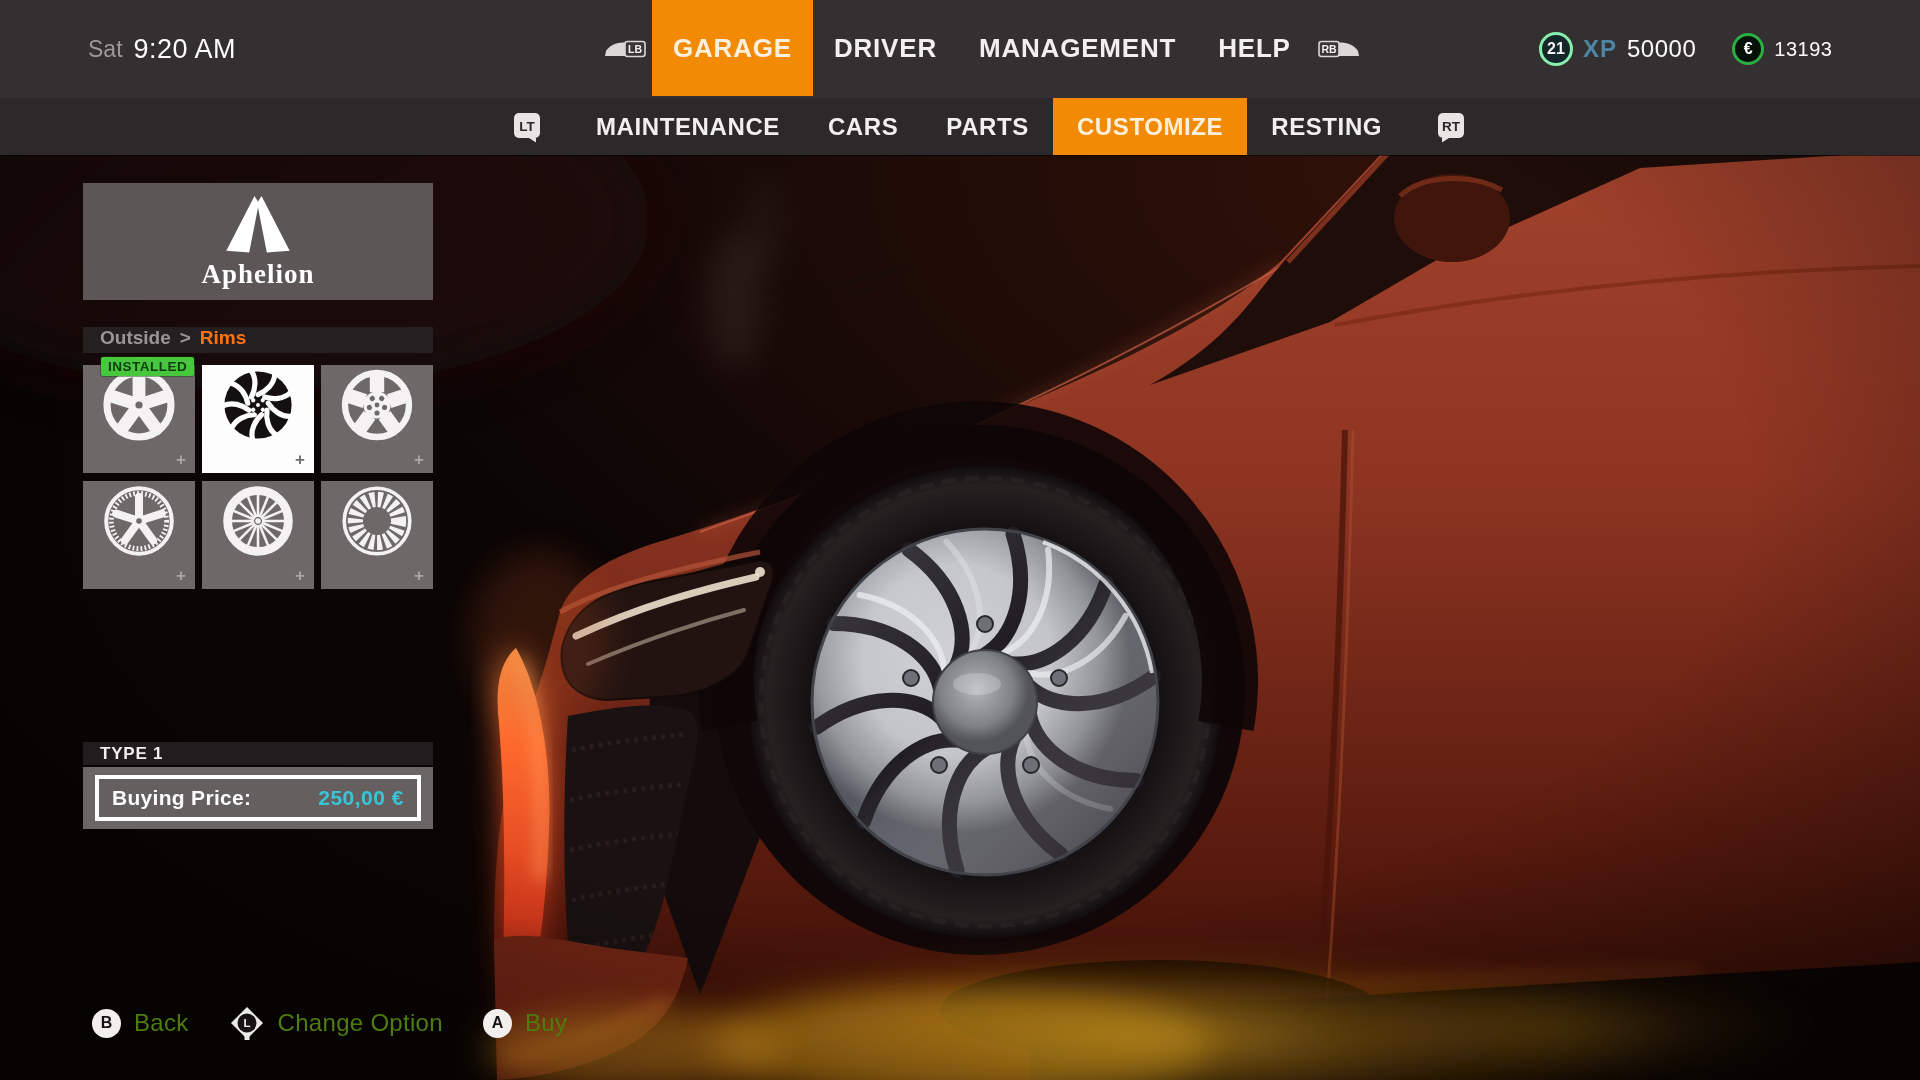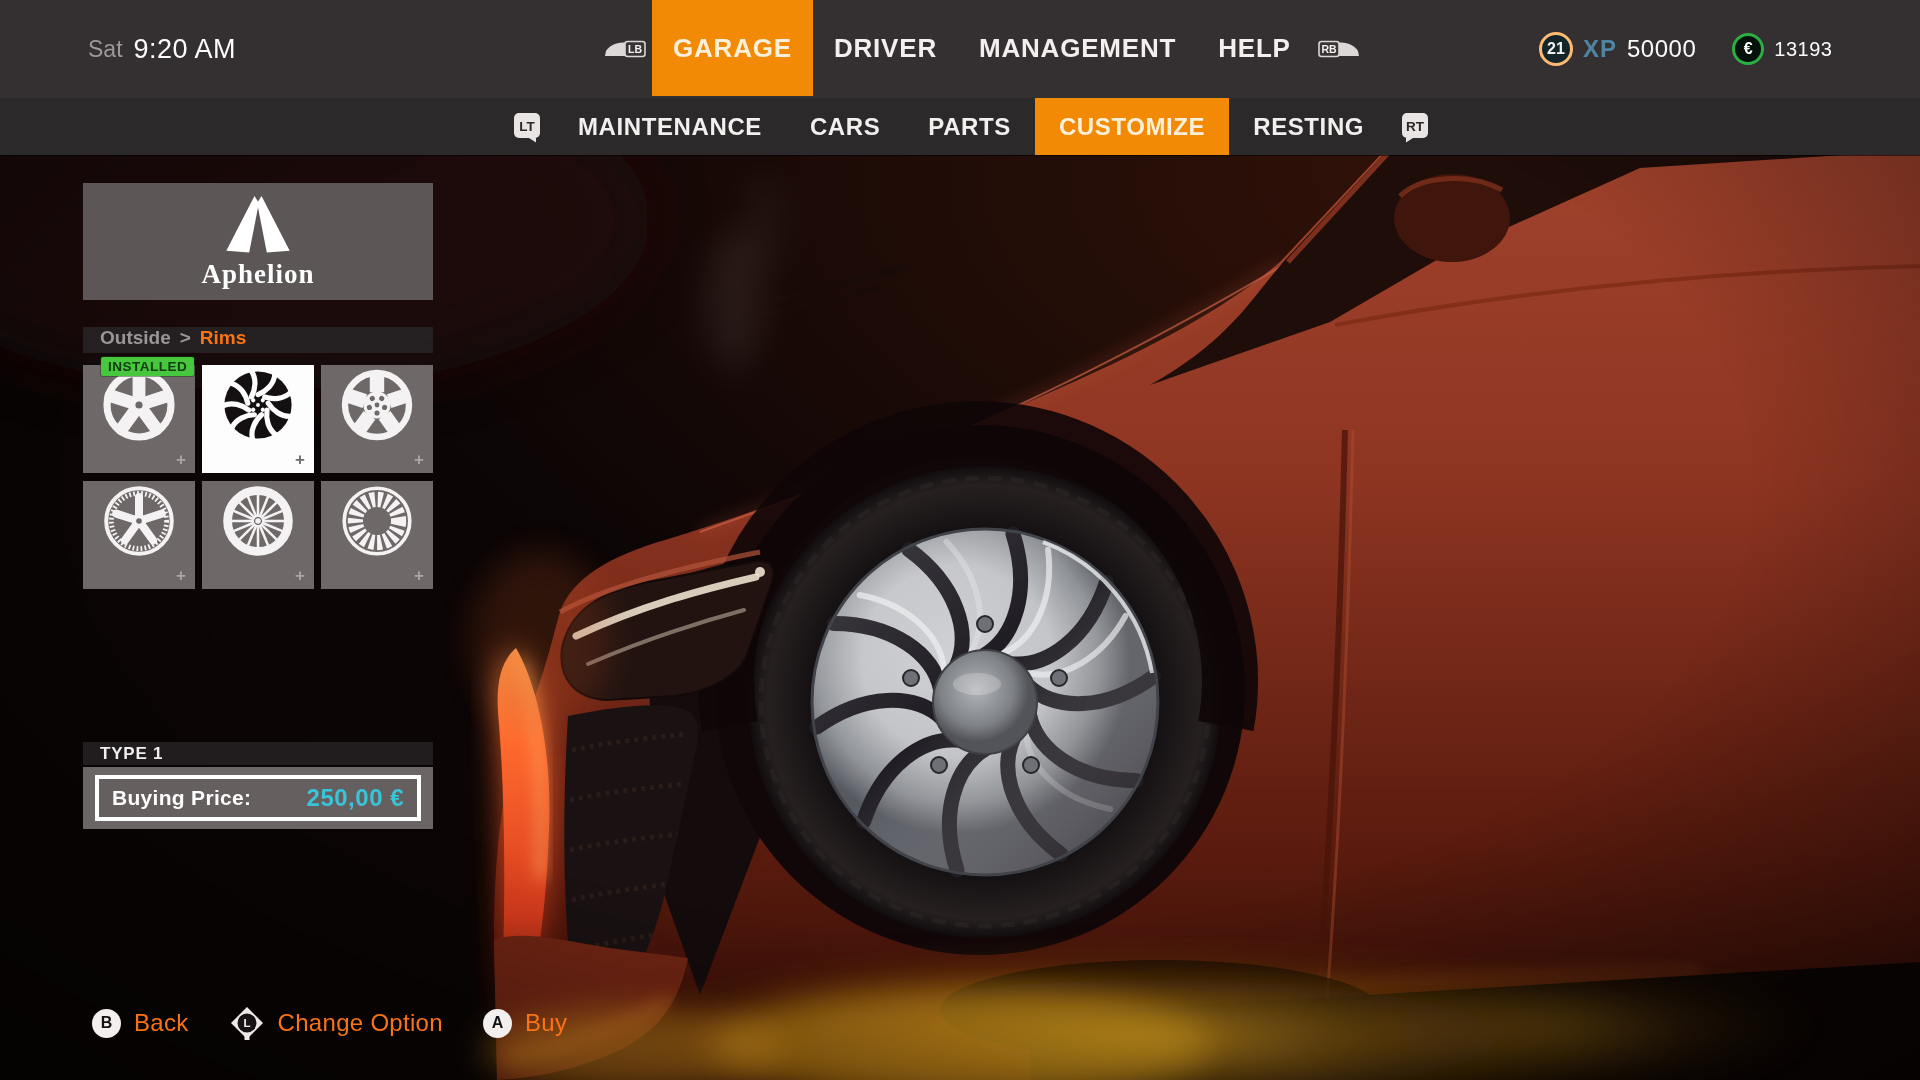--- a/index.html
+++ b/index.html
@@ -18,32 +18,32 @@
   .clock .time{font-size:27px;color:#fdfdfd;font-weight:500;letter-spacing:.5px;}
 
   .top-tabs{position:absolute;left:598px;top:0;height:98px;display:flex;align-items:center;}
   .shoulder{margin:0 5px;flex:0 0 auto;}
   .tab{height:96px;display:flex;align-items:center;padding:0 21px;cursor:default;}
   .tab span{font-size:26px;font-weight:bold;color:#f2efee;letter-spacing:.8px;}
   .tab.active{background:#f28a06;}
   .tab.active span{color:#fcf0da;}
 
   .wallet{position:absolute;left:1539px;top:0;height:98px;display:flex;align-items:center;gap:10px;}
-  .lvl{width:34px;height:34px;border-radius:50%;border:3px solid #fdba74;background:#15262b;
+  .lvl{width:34px;height:34px;border-radius:50%;border:3px solid #86efac;background:#15262b;
        display:flex;align-items:center;justify-content:center;font-size:16px;font-weight:bold;color:#f2f2f2;}
   .xp-label{font-size:24px;font-weight:bold;color:#4e85a3;letter-spacing:1px;}
   .xp-val{font-size:24px;color:#fbfbfb;font-weight:500;letter-spacing:.5px;}
   .eur{width:32px;height:32px;margin-left:26px;border-radius:50%;border:3px solid #2aaf43;background:#06110a;
        display:flex;align-items:center;justify-content:center;font-size:16px;font-weight:bold;color:#fff;}
   .money{font-size:20px;color:#fbfbfb;font-weight:400;letter-spacing:.5px;text-align:right;}
 
   
   .subbar{position:absolute;left:0;top:98px;width:1920px;height:57px;background:#2c292a;
           z-index:5;box-shadow:0 1px 0 rgba(0,0,0,.55);}
-  .sub-tabs{position:absolute;left:500px;top:0;height:57px;display:flex;align-items:center;}
+  .sub-tabs{position:absolute;left:500px;top:0;height:57px;display:flex;align-items:center;gap:18px;}
   .trigger{margin:0 12px;flex:0 0 auto;}
   .stab{height:57px;display:flex;align-items:center;padding:0 24px;cursor:default;}
   .stab span{font-size:24px;font-weight:bold;color:#f2efee;letter-spacing:.6px;}
   .stab.active{background:#f28a06;}
   .stab.active span{color:#fcf0da;}
 
   
   .brand{position:absolute;left:83px;top:183px;width:350px;height:117px;background:#5c5656;z-index:4;
          display:flex;flex-direction:column;align-items:center;justify-content:center;}
   .brand .name{font-family:"Liberation Serif",serif;font-weight:bold;font-size:27px;color:#fff;
@@ -63,28 +63,28 @@
          font-weight:bold;letter-spacing:.5px;padding:2px 7px;border-radius:2px;z-index:5;
          box-shadow:0 0 0 1px rgba(20,60,15,.45);}
 
   .type-bar{position:absolute;left:83px;top:742px;width:350px;height:23px;background:rgba(35,31,32,.95);z-index:4;
             display:flex;align-items:center;padding-left:17px;font-size:17px;font-weight:bold;color:#f0eeee;letter-spacing:.8px;}
   .price-panel{position:absolute;left:83px;top:767px;width:350px;height:62px;background:#6c6566;z-index:4;
                display:flex;align-items:center;justify-content:center;}
   .price-box{width:326px;height:46px;border:4px solid #fff;background:rgba(0,0,0,.05);
              display:flex;align-items:center;justify-content:space-between;padding:0 13px;}
   .price-box .lbl{font-size:21px;font-weight:bold;color:#fdfdfd;letter-spacing:.3px;}
-  .price-box .val{font-size:24px;font-weight:bold;color:#39c4d7;letter-spacing:.5px;margin-left:39px;}
+  .price-box .val{font-size:21px;font-weight:bold;color:#39c4d7;letter-spacing:.5px;margin-left:39px;}
 
   
   .actions{position:absolute;left:92px;top:1003px;height:40px;display:flex;align-items:center;gap:40px;z-index:5;}
   .hint{display:flex;align-items:center;gap:13px;cursor:pointer;}
   .hint .face{width:29px;height:29px;border-radius:50%;background:#f2efee;display:flex;align-items:center;
               justify-content:center;font-size:16px;font-weight:bold;color:#151011;}
-  .hint .cap{font-size:24px;color:#f97316;font-weight:500;letter-spacing:.3px;}
+  .hint .cap{font-size:24px;color:#4d7c0f;font-weight:500;letter-spacing:.3px;}
 </style>
 </head>
 <body>
 
 <div class="stage">
 
   <svg id="scene" viewBox="0 0 1920 1080">
     <defs>
       <radialGradient id="bgTR" cx="76%" cy="16%" r="58%">
         <stop offset="0" stop-color="#321209"></stop>

